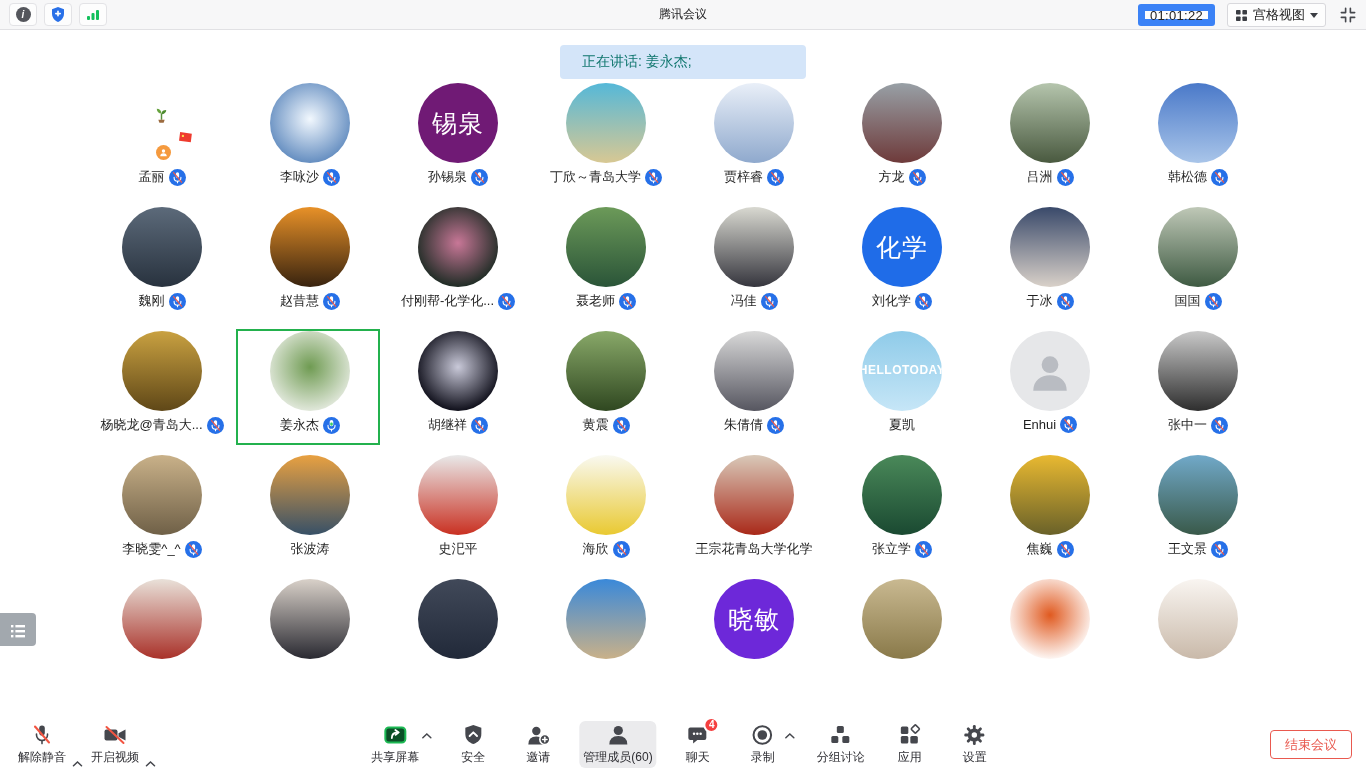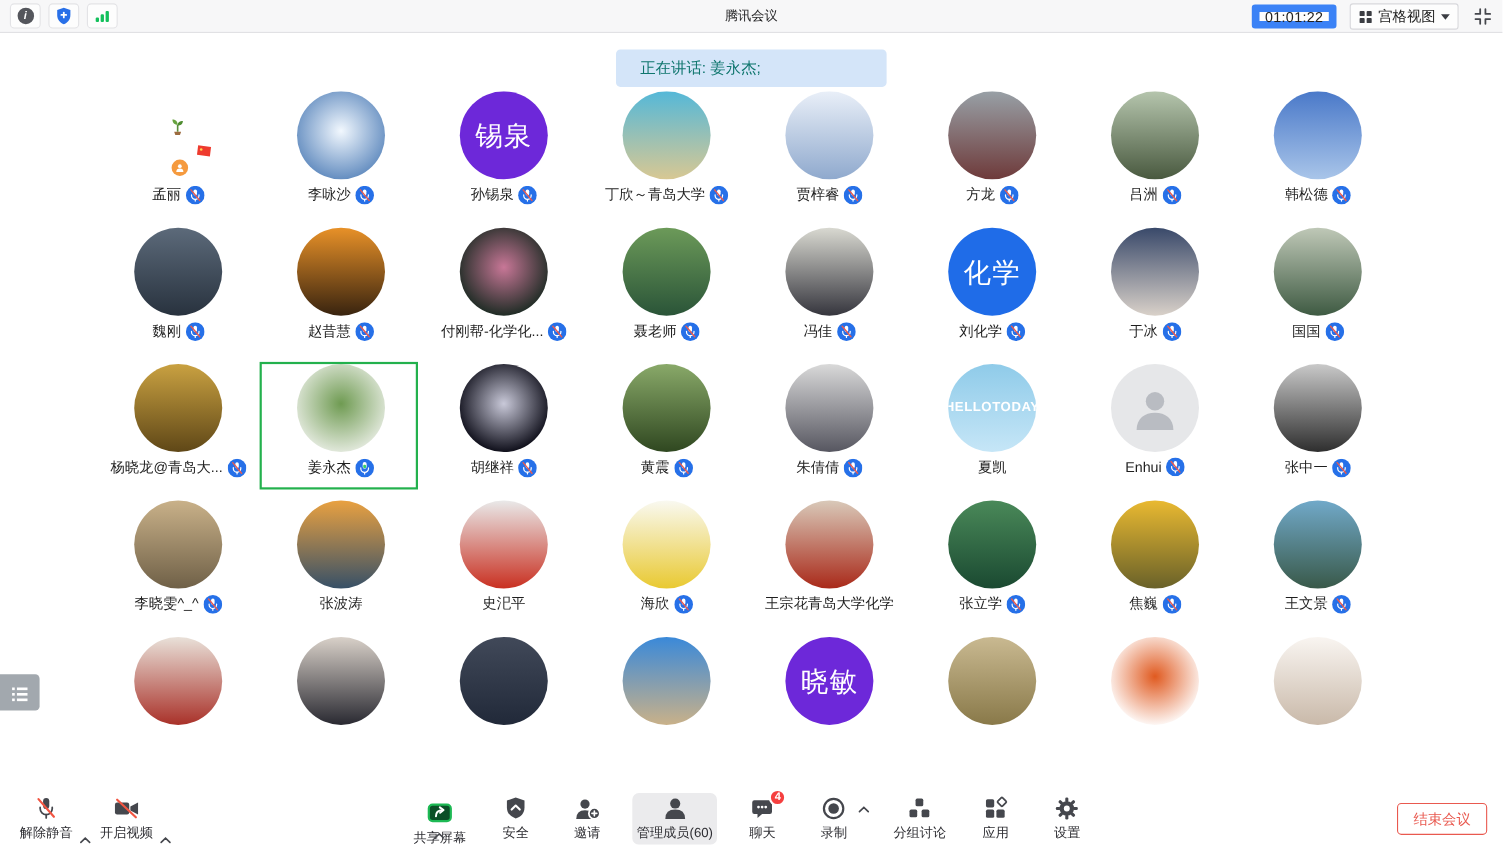--- a/index.html
+++ b/index.html
@@ -184,21 +184,21 @@
               <circle cx="8.5" cy="8.5" r="8.5" fill="#2670e8"></circle>
               <rect x="6.9" y="3.2" width="3.2" height="5.6" rx="1.6" fill="#fff"></rect>
               <path d="M5.1,8.2 v0.6 a3.4,3.4 0 0 0 6.8,0 v-0.6" fill="none" stroke="#fff" stroke-width="1.1" stroke-linecap="round"></path>
               <line x1="8.5" y1="12.4" x2="8.5" y2="13.8" stroke="#fff" stroke-width="1.1" stroke-linecap="round"></line>
               <line x1="4.6" y1="3.6" x2="12.6" y2="13.2" stroke="#e85a50" stroke-width="1.3" stroke-linecap="round"></line>
             </svg>
           </span>
         </div>
       </div>
       <div class="cell">
-        <div class="avatar av-text" style="background: #6d28d9;">锡泉</div>
+        <div class="avatar av-text" style="background: #701a75;">锡泉</div>
         <div class="name-row">
           <span class="pname">孙锡泉</span>
           <span class="mic">
             <svg width="17" height="17" viewBox="0 0 17 17">
               <circle cx="8.5" cy="8.5" r="8.5" fill="#2670e8"></circle>
               <rect x="6.9" y="3.2" width="3.2" height="5.6" rx="1.6" fill="#fff"></rect>
               <path d="M5.1,8.2 v0.6 a3.4,3.4 0 0 0 6.8,0 v-0.6" fill="none" stroke="#fff" stroke-width="1.1" stroke-linecap="round"></path>
               <line x1="8.5" y1="12.4" x2="8.5" y2="13.8" stroke="#fff" stroke-width="1.1" stroke-linecap="round"></line>
               <line x1="4.6" y1="3.6" x2="12.6" y2="13.2" stroke="#e85a50" stroke-width="1.3" stroke-linecap="round"></line>
             </svg>
@@ -681,21 +681,21 @@
         <span class="tlabel">开启视频</span>
       </div>
       <span class="chev">
         <svg width="11" height="8" viewBox="0 0 11 8">
             <path d="M1.5,5.8 L5.5,2 L9.5,5.8" fill="none" stroke="#45474d" stroke-width="1.5" stroke-linecap="round"></path>
           </svg>
       </span>
     </div>
 
     <div class="tb-group centerg">
-      <div style="display:flex;align-items:center;flex-direction:column;">
+      <div style="display:flex;align-items:center;">
         <div class="tbtn">
           <span class="ticon">
             <svg width="26" height="24" viewBox="0 0 26 24">
                 <rect x="3" y="4.5" width="20" height="15" rx="3.5" fill="#0b4f27" stroke="#1db954" stroke-width="2"></rect>
                 <path d="M9.5,15 c0,-4 2.5,-5.5 6,-5.5" fill="none" stroke="#fff" stroke-width="1.8" stroke-linecap="round"></path>
                 <path d="M13,7 L16.4,9.4 L13.3,11.9" fill="none" stroke="#fff" stroke-width="1.8" stroke-linecap="round" stroke-linejoin="round"></path>
               </svg>
           </span>
           <span class="tlabel">共享屏幕</span>
         </div>

